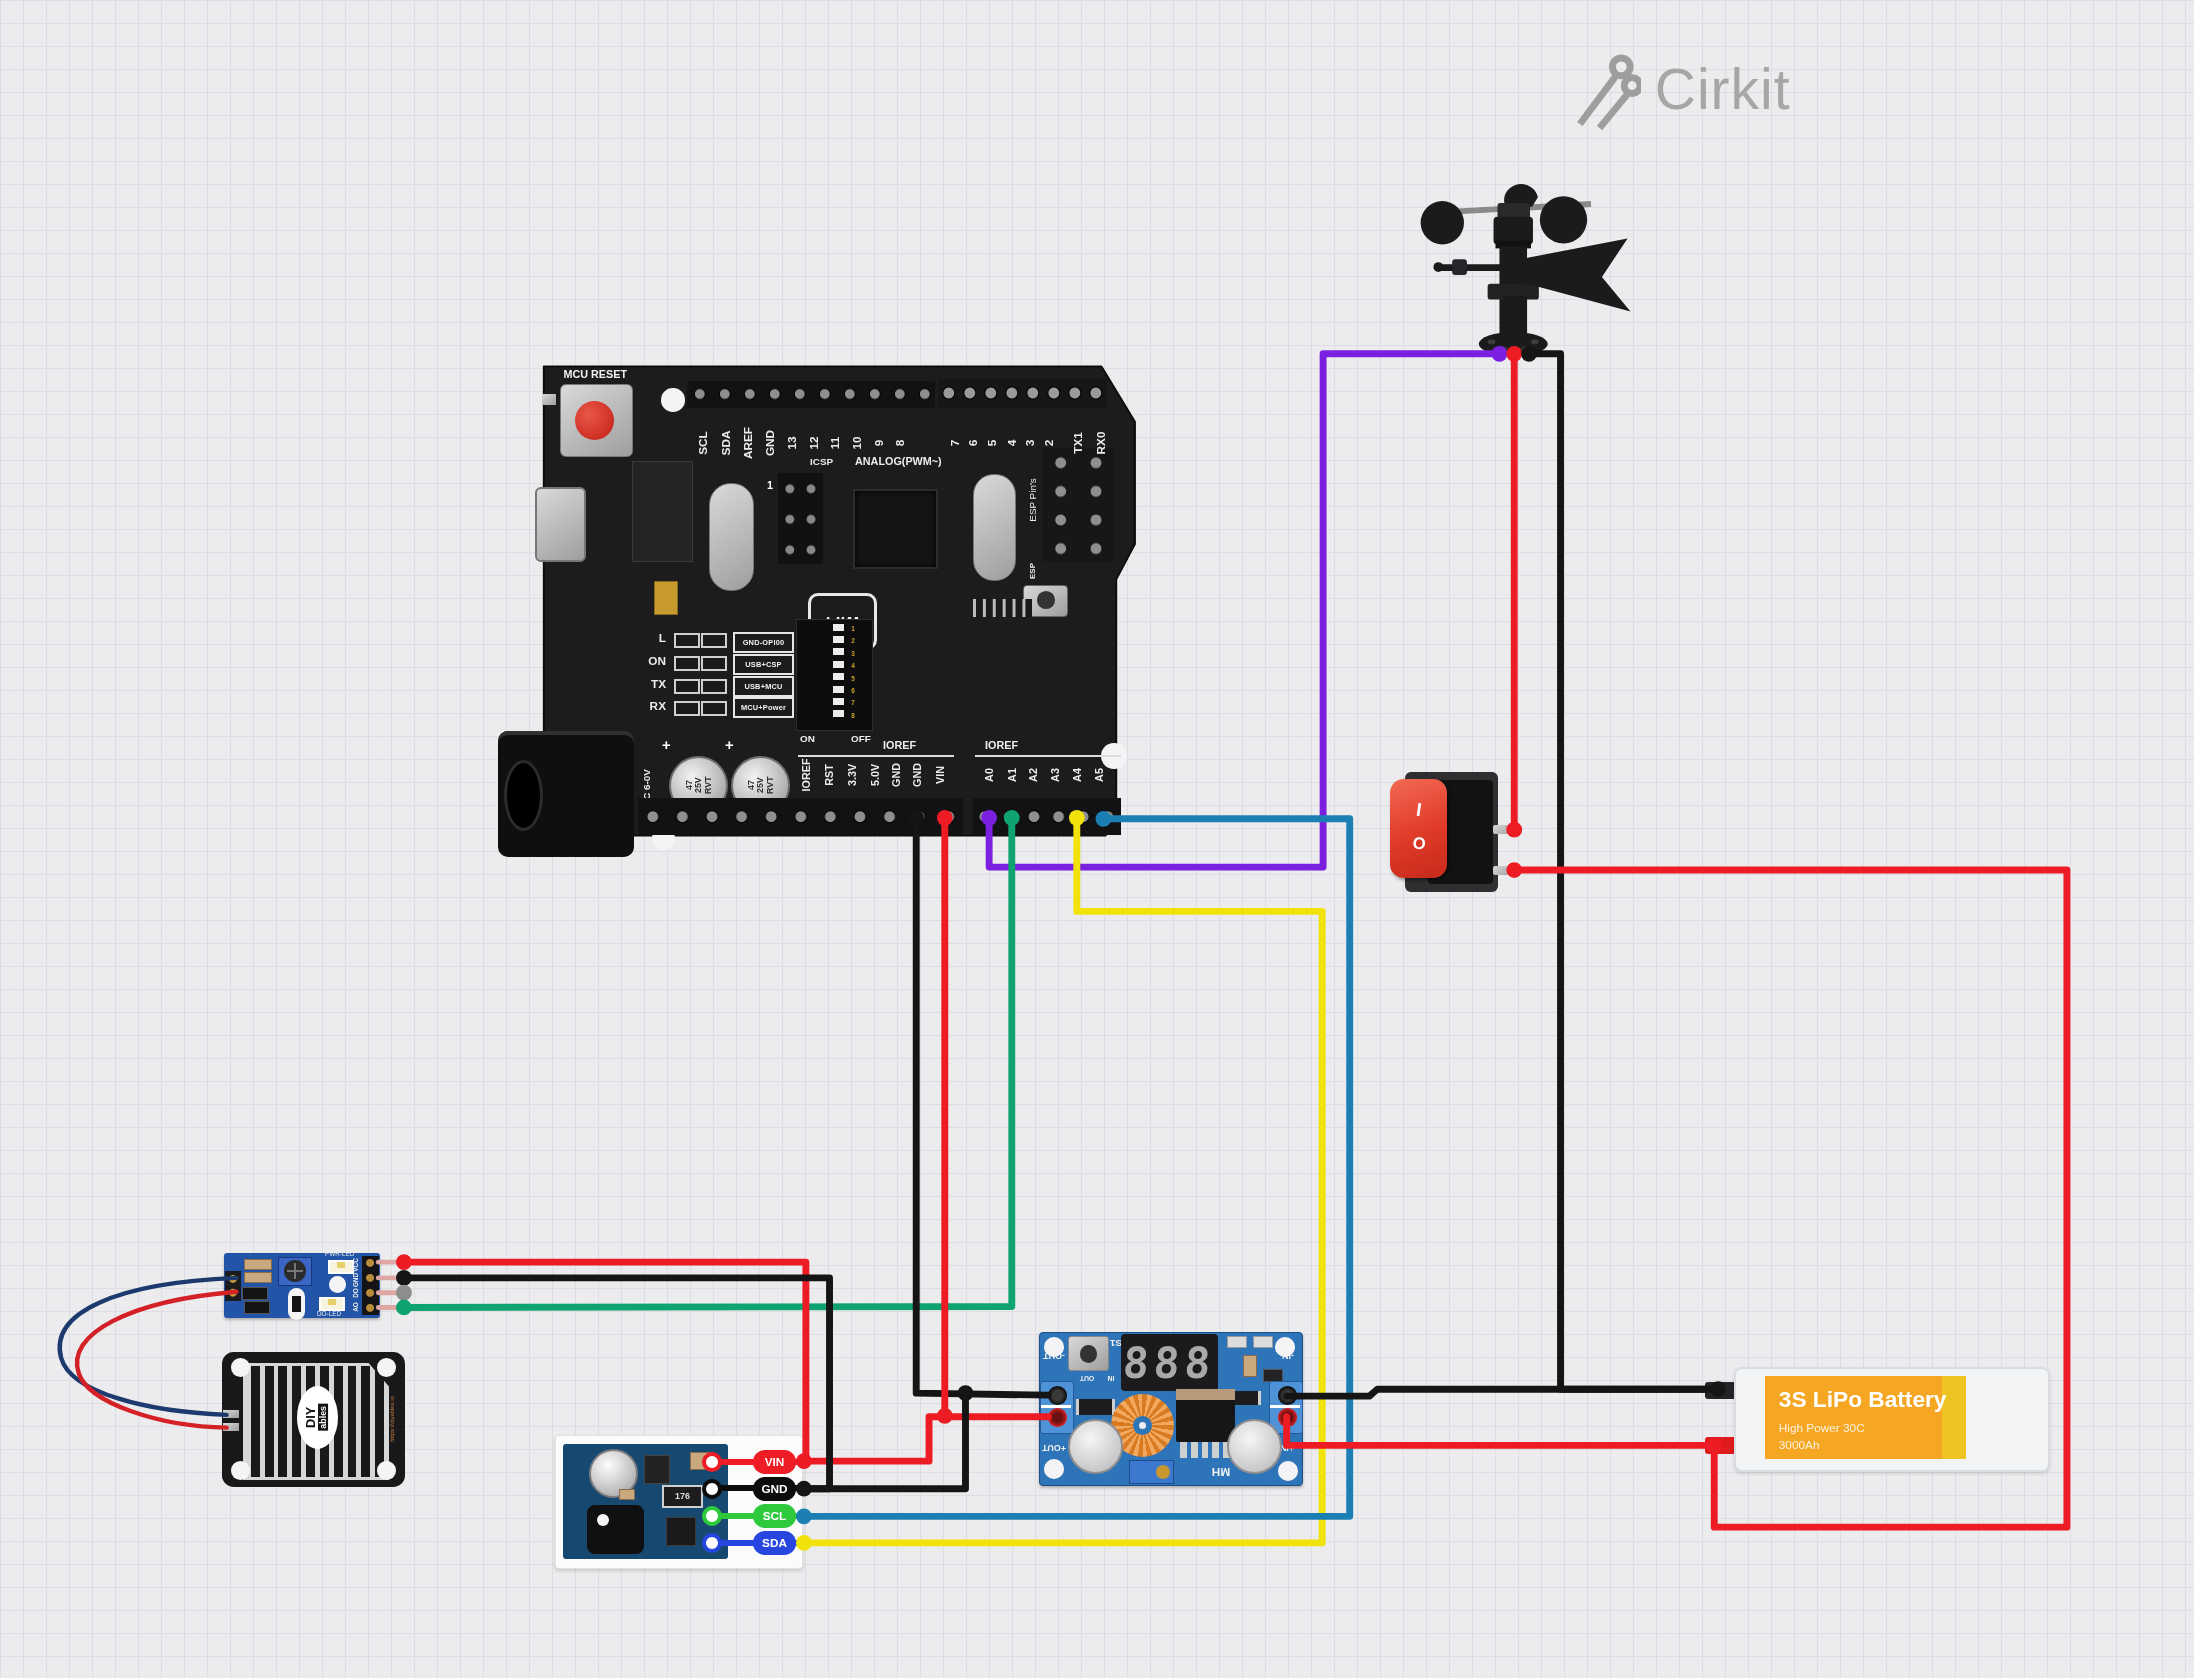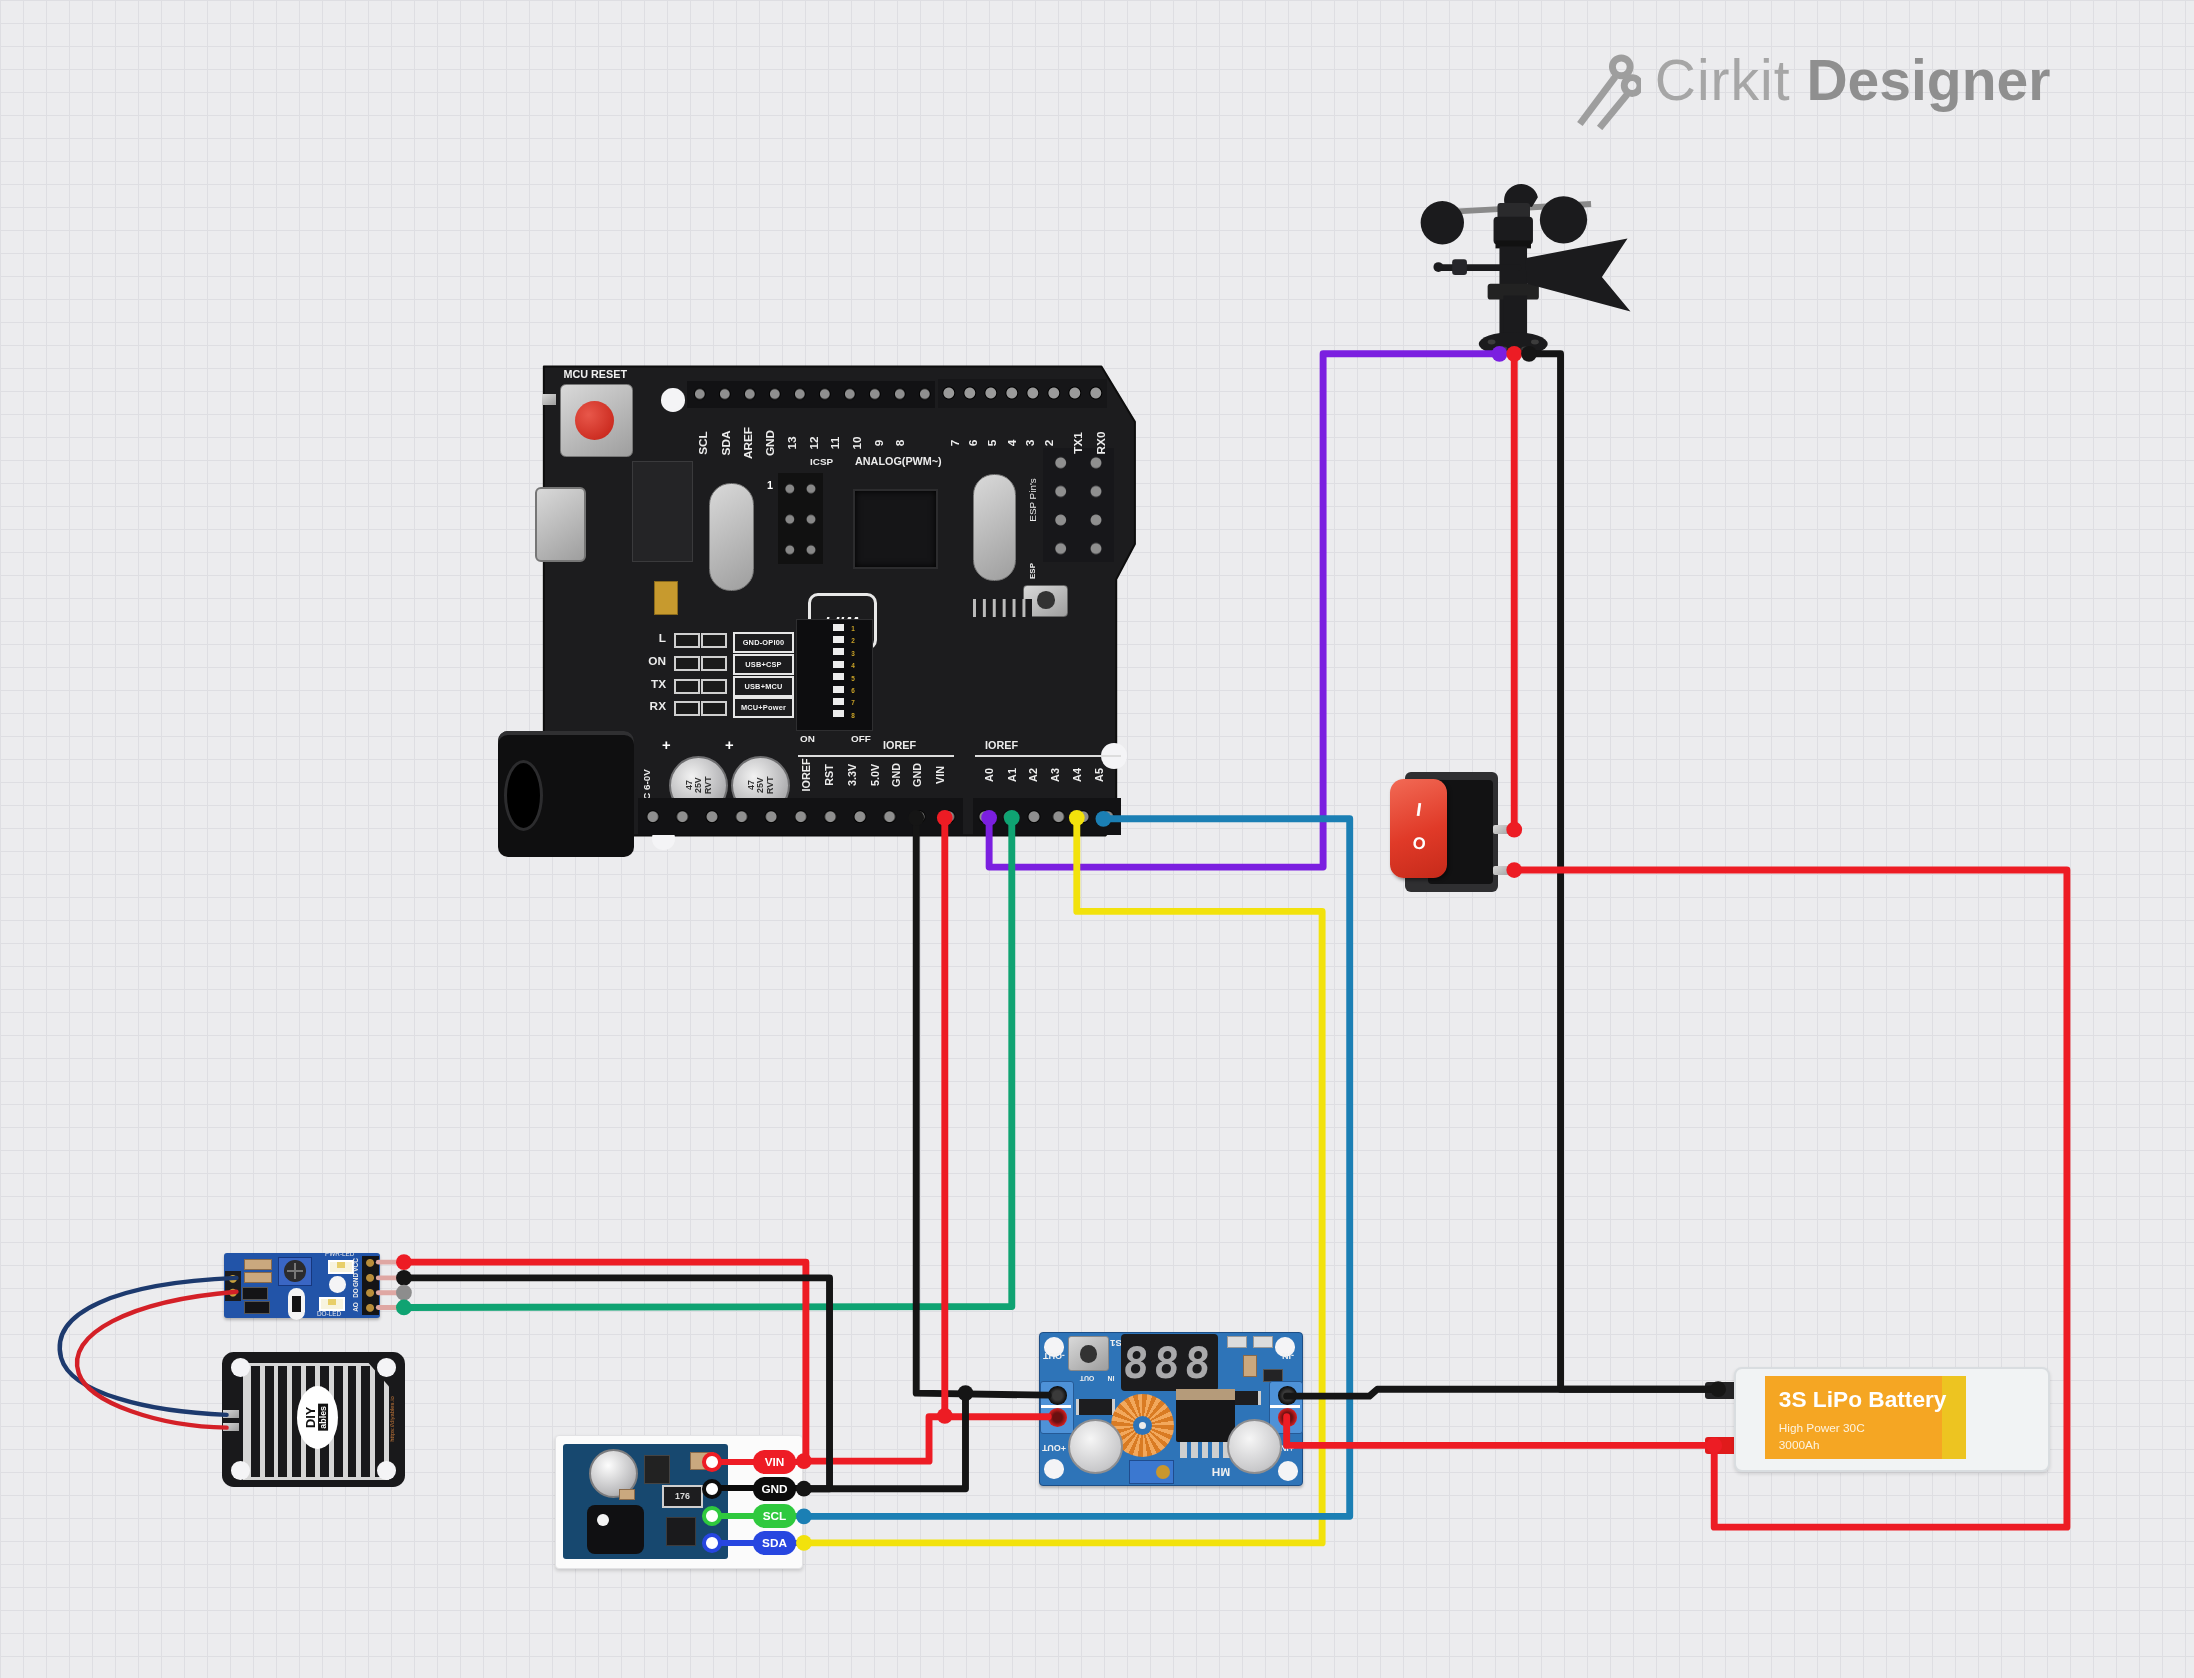--- a/index.html
+++ b/index.html
@@ -4,21 +4,21 @@
 <style>
   html,body{margin:0;padding:0;background:#ececee;font-family:"Liberation Sans",sans-serif;}
   #canvas{position:relative;width:2195px;height:1679px;overflow:hidden;
     background-color:#ececee;
     background-image:linear-gradient(to right,#dedee2 1.5px,transparent 1.5px),
                      linear-gradient(to bottom,#dedee2 1.5px,transparent 1.5px);
     background-size:23px 23px;}
   .abs{position:absolute;}
   svg.layer{position:absolute;left:0;top:0;}
   
-  #logo{position:absolute;left:1572px;top:47px;display:flex;align-items:flex-start;color:#a3a3a3;}
+  #logo{position:absolute;left:1572px;top:47px;display:flex;align-items:center;color:#a3a3a3;}
   #logo .brand{font-size:57px;font-weight:400;color:#a6a6a6;letter-spacing:1px;margin-left:13.8px;}
   #logo .product{font-size:57px;font-weight:700;color:#8f8f8f;margin-left:15.8px;}
   
   .vlab{position:absolute;transform:translate(-50%,-50%) rotate(-90deg);font-weight:bold;color:#ececec;white-space:nowrap;font-size:11.8px;}
   .hlab{position:absolute;font-weight:bold;color:#ececec;white-space:nowrap;font-size:10.8px;}
   .r180{transform:translate(-50%,-50%) rotate(180deg);position:absolute;font-weight:bold;color:#f0f0f0;white-space:nowrap;}
   .silver{background:linear-gradient(145deg,#d9d9d9,#9e9e9e);}
   .hole{position:absolute;background:#f4f4f6;border-radius:50%;}
   .dipbox{position:absolute;border:2px solid #e6e6e6;color:#f2f2f2;font-size:7.4px;font-weight:bold;display:flex;align-items:center;justify-content:center;letter-spacing:0.2px;}
   .captxt{white-space:pre-line;}
@@ -233,21 +233,20 @@
   <div id="logo">
     <svg width="69" height="83" viewBox="0 0 70 84">
       <g stroke="#9e9e9e" stroke-width="7" fill="none">
         <line x1="8" y1="78" x2="44" y2="30"></line>
           <circle cx="50" cy="20" r="9"></circle>
         <line x1="28" y1="82" x2="56" y2="48"></line>
           <circle cx="61" cy="39" r="8"></circle>
       </g>
     </svg>
     <span class="brand">Cirkit</span>
-    <span class="product">Designer</span>
   </div>
 
   <div id="gen" class="abs" style="left:0;top:0;width:100%;height:100%;">
       <span class="vlab" style="left: 703px; top: 443px;">SCL</span>
       <span class="vlab" style="left: 726px; top: 443px;">SDA</span>
       <span class="vlab" style="left: 748px; top: 443px;">AREF</span>
       <span class="vlab" style="left: 770px; top: 443px;">GND</span>
       <span class="vlab" style="left: 792px; top: 443px;">13</span>
       <span class="vlab" style="left: 814px; top: 443px;">12</span>
       <span class="vlab" style="left: 835px; top: 443px;">11</span>

